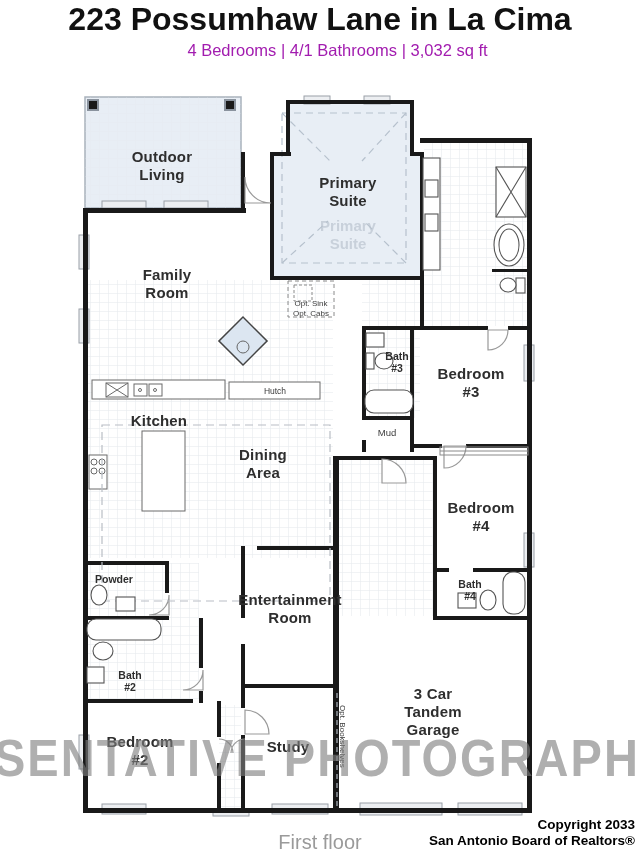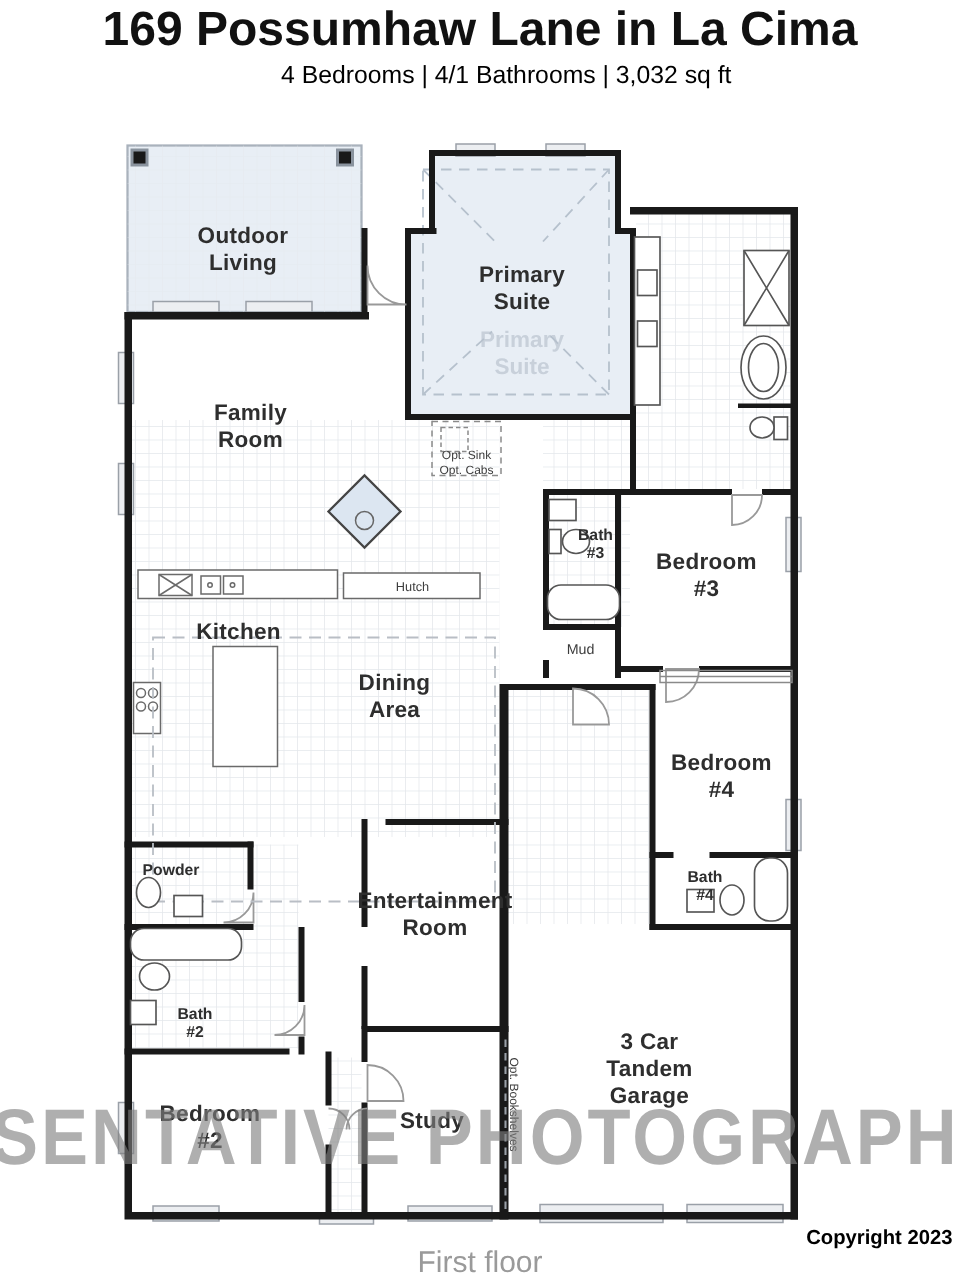--- a/index.html
+++ b/index.html
@@ -7,21 +7,21 @@
     width:640px;height:850px;position:relative;overflow:hidden;
     background:#ffffff;
     font-family:"Liberation Sans", sans-serif;
   }
   .header{position:absolute;top:0;left:0;width:640px;text-align:center;}
   .title{
     margin:0;padding-top:1px;font-size:32px;font-weight:bold;color:#111;
     letter-spacing:0px;font-family:"Liberation Sans", sans-serif;
   }
   .subtitle{
-    margin:0;margin-top:3px;font-size:16.5px;color:#000000;font-weight:400;padding-left:35px;
+    margin:0;margin-top:3px;font-size:16.5px;color:#a21caf;font-weight:400;padding-left:35px;
   }
   .plan-wrap{position:absolute;left:72px;top:95px;width:472px;height:722px;}
   svg text{
     font-family:"Liberation Sans", sans-serif;
     fill:#2e2e2e;
   }
   .room-lbl{font-size:15px;font-weight:600;letter-spacing:.2px;}
   .small-lbl{font-size:10.5px;font-weight:600;}
   .tiny-lbl{font-size:8px;font-weight:400;fill:#3c3c3c;}
   .ghost-lbl{font-size:15px;font-weight:600;fill:#b7c1cd;opacity:.65;}
@@ -38,21 +38,21 @@
   .copyright{
     position:absolute;right:5px;top:817px;text-align:right;
     font-size:13.5px;font-weight:bold;color:#000;line-height:15.5px;
     text-shadow:-1px -1px 0 #fff,1px -1px 0 #fff,-1px 1px 0 #fff,1px 1px 0 #fff,0 2px 0 #fff;
   }
 </style>
 </head>
 <body>
 
 <div class="header">
-  <h1 class="title">169 Possumhaw Lane in La Cima</h1>
+  <h1 class="title">223 Possumhaw Lane in La Cima</h1>
   <p class="subtitle">4 Bedrooms | 4/1 Bathrooms | 3,032 sq ft</p>
 </div>
 
 <div class="plan-wrap">
 <svg width="472" height="722" viewBox="0 0 472 722" xmlns="http://www.w3.org/2000/svg">
   <defs>
     <pattern id="tile" width="9" height="9" patternUnits="userSpaceOnUse">
       <path d="M9 0H0V9" stroke="#e4e7eb" stroke-width="1" fill="none"></path>
     </pattern>
   </defs>
@@ -285,14 +285,15 @@
     <text class="tiny-lbl" transform="rotate(90 268 610)" x="268" y="610" text-anchor="start">Opt. Bookshelves</text>
   </g>
 </svg>
 </div>
 
 <div class="watermark">SENTATIVE PHOTOGRAPHY</div>
 
 <div class="first-floor">First floor</div>
 
 <div class="copyright">
-  <div>Copyright 2023</div>
+  <div>Copyright 2033</div>
+  <div>San Antonio Board of Realtors®</div>
 </div>
 
 </body></html>

